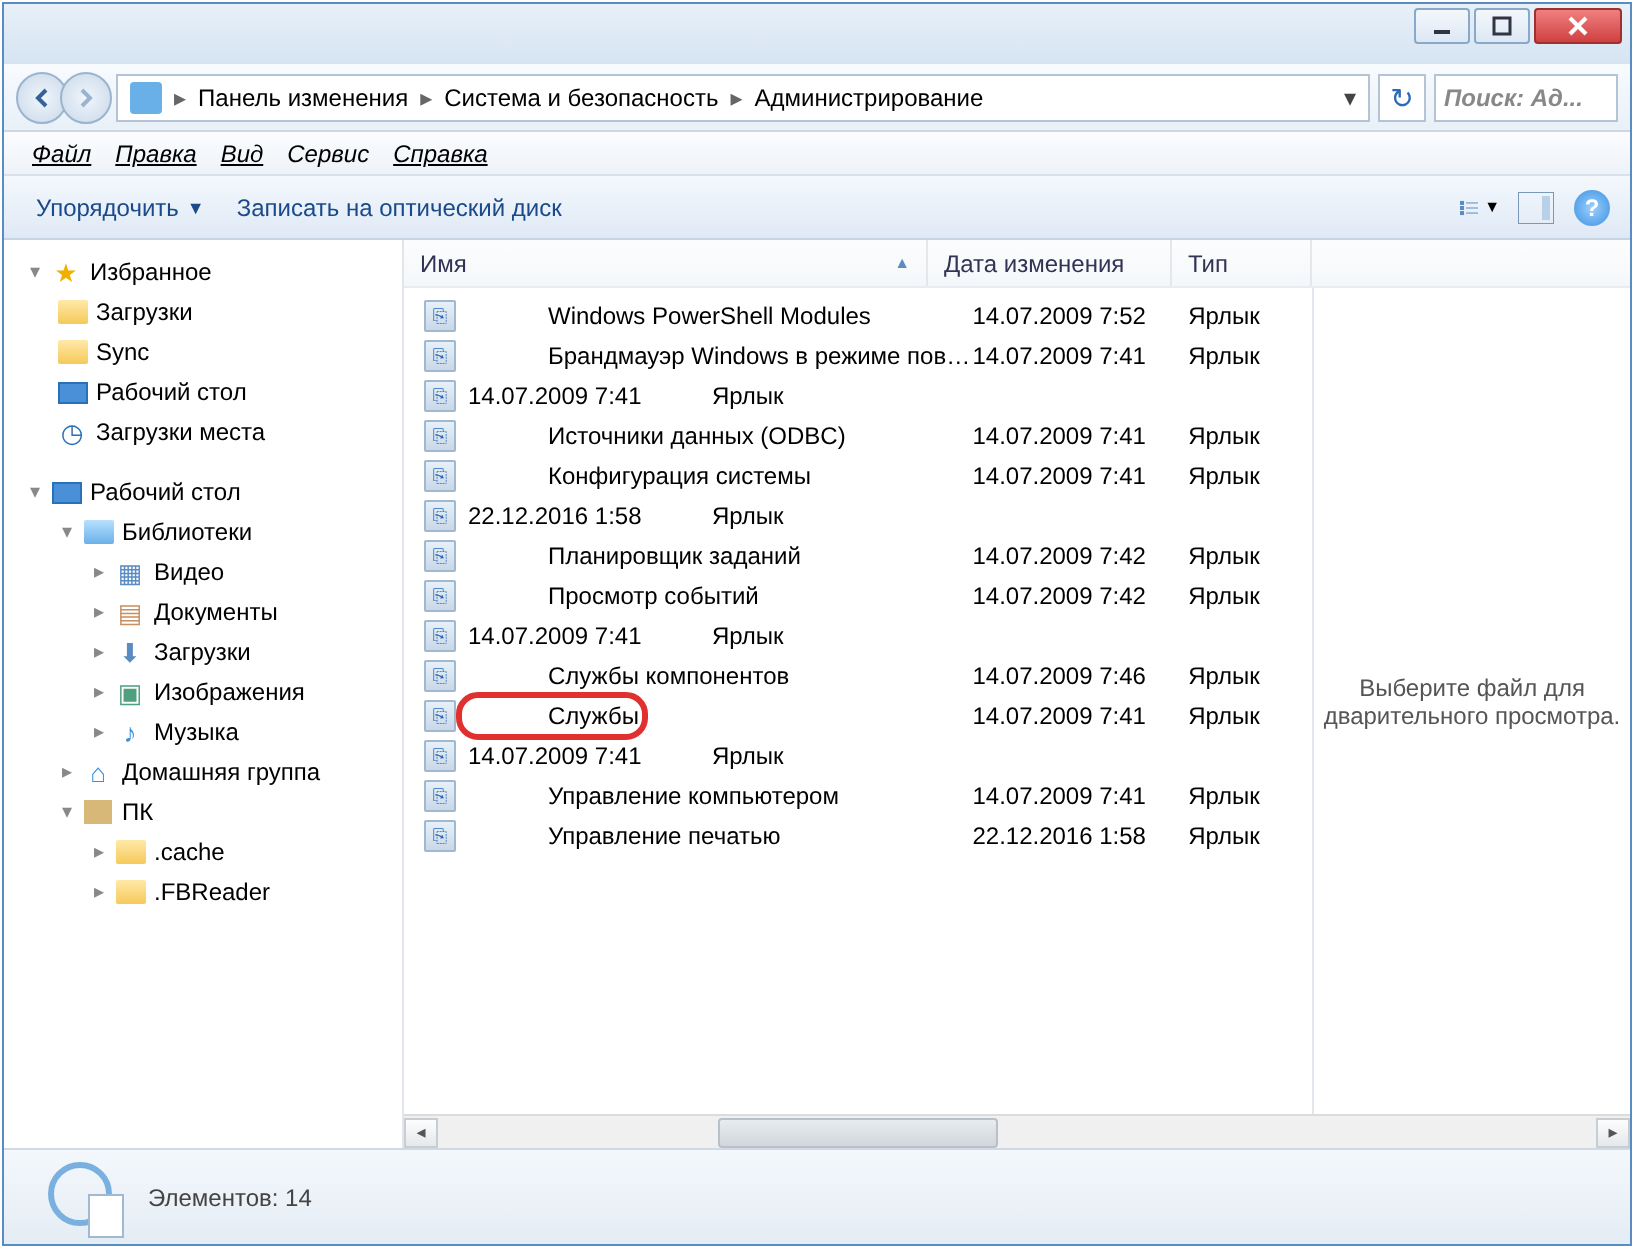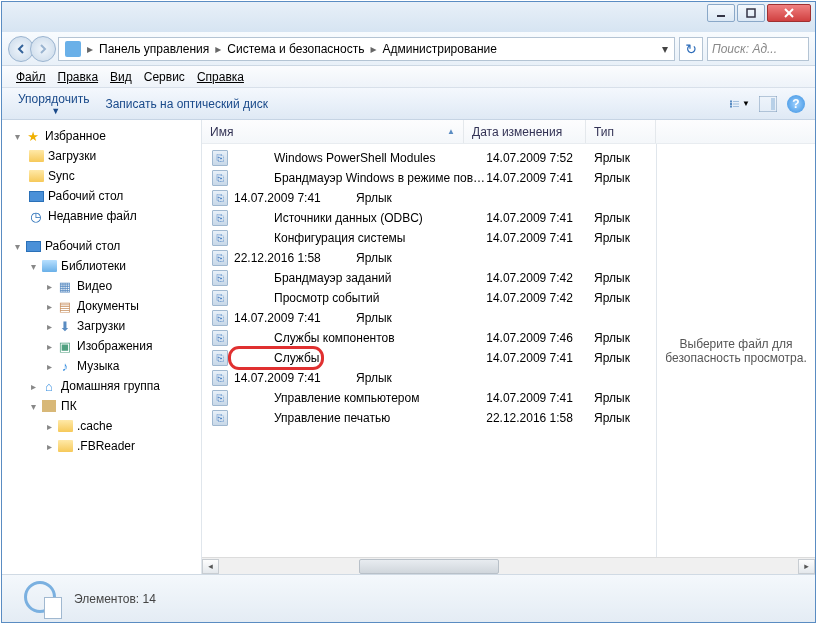--- a/index.html
+++ b/index.html
@@ -15,30 +15,30 @@
 
 .navbar { height: 34px; background: linear-gradient(#f8fbfe, #e8f0f8); display: flex; align-items: center; padding: 0 6px; border-bottom: 1px solid #cdd8e4; }
 .nav-arrows { display: flex; margin-right: 6px; }
 .nav-arrow { width: 26px; height: 26px; border-radius: 50%; background: radial-gradient(#f0f6fc, #c8d8e8); border: 1px solid #9ab4d0; display: flex; align-items: center; justify-content: center; margin-right: -4px; }
 .breadcrumb { flex: 1; height: 24px; border: 1px solid #b4c4d4; background: #fff; display: flex; align-items: center; padding: 0 2px; margin-right: 4px; }
 .bc-icon { width: 16px; height: 16px; background: #6ab0e8; border-radius: 2px; margin: 0 4px; display: inline-block; }
 .bc-item { padding: 0 4px; cursor: default; }
 .bc-sep { color: #666; padding: 0 2px; }
 .bc-drop { margin-left: auto; color: #444; padding: 0 4px; }
 .refresh { width: 24px; height: 24px; border: 1px solid #b4c4d4; background: #fff; display: flex; align-items: center; justify-content: center; margin-right: 4px; color: #2a6ab8; font-size: 14px; }
-.search { width: 102px; height: 24px; border: 1px solid #b4c4d4; background: #fff; padding: 0 4px; color: #888; font-style: italic; display: flex; align-items: center; }
+.search { width: 92px; height: 24px; border: 1px solid #b4c4d4; background: #fff; padding: 0 4px; color: #888; font-style: italic; display: flex; align-items: center; font-weight: bold; }
 
 
 .menubar { height: 22px; background: linear-gradient(#fbfcfe, #eef3f9); display: flex; align-items: center; padding: 0 8px; border-bottom: 1px solid #d8e0ea; }
-.menu-item { padding: 2px 6px; text-decoration: underline; text-decoration-color: transparent; cursor: default; }
+.menu-item { padding: 2px 6px; text-decoration: underline; text-decoration-color: transparent; cursor: default; font-style: italic; }
 .menu-item .ul { text-decoration: underline; }
 
 
 .toolbar { height: 32px; background: linear-gradient(#f4f8fd, #dfe9f5); display: flex; align-items: center; padding: 0 8px; border-bottom: 1px solid #c6d4e4; }
-.tool-btn { padding: 4px 8px; color: #1a4a8a; cursor: default; display: flex; align-items: center; flex-direction: column; }
+.tool-btn { padding: 4px 8px; color: #1a4a8a; cursor: default; display: flex; align-items: center; }
 .tool-btn .chev { margin-left: 4px; font-size: 9px; }
 .tool-spacer { flex: 1; }
 .tool-icon { width: 22px; height: 22px; margin-left: 6px; display: flex; align-items: center; justify-content: center; border: 1px solid transparent; }
 .view-icon svg { width: 18px; height: 14px; }
 .help-icon { width: 18px; height: 18px; border-radius: 50%; background: radial-gradient(#9cd0ff, #3a90e0); color: #fff; font-weight: bold; text-align: center; line-height: 18px; }
 
 
 .body { flex: 1; display: flex; overflow: hidden; }
 .tree { width: 200px; border-right: 1px solid #e0e6ec; padding: 6px 0; overflow: auto; background: #fff; }
 .tree-group { margin-bottom: 10px; }
@@ -124,21 +124,21 @@
         </div>
       <div class="nav-arrow">
           <svg width="12" height="12" viewBox="0 0 12 12">
             <path d="M4 2 L8 6 L4 10" fill="none" stroke="#9ab4d0" stroke-width="2"></path>
           </svg>
         </div>
     </div>
     <div class="breadcrumb">
       <span class="bc-icon"></span>
       <span class="bc-sep">▸</span>
-      <span class="bc-item">Панель управления</span>
+      <span class="bc-item">Панель изменения</span>
       <span class="bc-sep">▸</span>
       <span class="bc-item">Система и безопасность</span>
       <span class="bc-sep">▸</span>
       <span class="bc-item">Администрирование</span>
       <span class="bc-drop">▾</span>
     </div>
     <div class="refresh">↻</div>
     <div class="search">Поиск: Ад...</div>
   </div>
 
@@ -201,21 +201,21 @@
             <span>Sync</span>
           </div>
         <div class="tree-row lvl1">
             <span class="tree-ico">
               <span class="ico-desktop"></span>
             </span>
             <span>Рабочий стол</span>
           </div>
         <div class="tree-row lvl1">
             <span class="tree-ico ico-clock">◷</span>
-            <span>Недавние файл</span>
+            <span>Загрузки места</span>
           </div>
       </div>
       <div class="tree-group">
         <div class="tree-row">
             <span class="tree-exp">▾</span>
             <span class="tree-ico">
               <span class="ico-desktop"></span>
             </span>
             <span>Рабочий стол</span>
           </div>
@@ -320,21 +320,21 @@
               <span class="date">14.07.2009 7:41</span>
               <span class="type">Ярлык</span>
             </div>
             <div class="row">
               <span class="row-ico">⎘</span>
               <span class="date">22.12.2016 1:58</span>
               <span class="type">Ярлык</span>
             </div>
             <div class="row">
               <span class="row-ico">⎘</span>
-              <span class="name">Брандмауэр заданий</span>
+              <span class="name">Планировщик заданий</span>
               <span class="date">14.07.2009 7:42</span>
               <span class="type">Ярлык</span>
             </div>
             <div class="row">
               <span class="row-ico">⎘</span>
               <span class="name">Просмотр событий</span>
               <span class="date">14.07.2009 7:42</span>
               <span class="type">Ярлык</span>
             </div>
             <div class="row">
@@ -366,21 +366,21 @@
               <span class="date">14.07.2009 7:41</span>
               <span class="type">Ярлык</span>
             </div>
             <div class="row">
               <span class="row-ico">⎘</span>
               <span class="name">Управление печатью</span>
               <span class="date">22.12.2016 1:58</span>
               <span class="type">Ярлык</span>
             </div>
           </div>
-        <div class="preview">Выберите файл для безопасность просмотра.</div>
+        <div class="preview">Выберите файл для дварительного просмотра.</div>
       </div>
       <div class="hscroll">
         <div class="btn">◂</div>
         <div class="track">
             <div class="thumb"></div>
           </div>
         <div class="btn">▸</div>
       </div>
     </div>
   </div>

